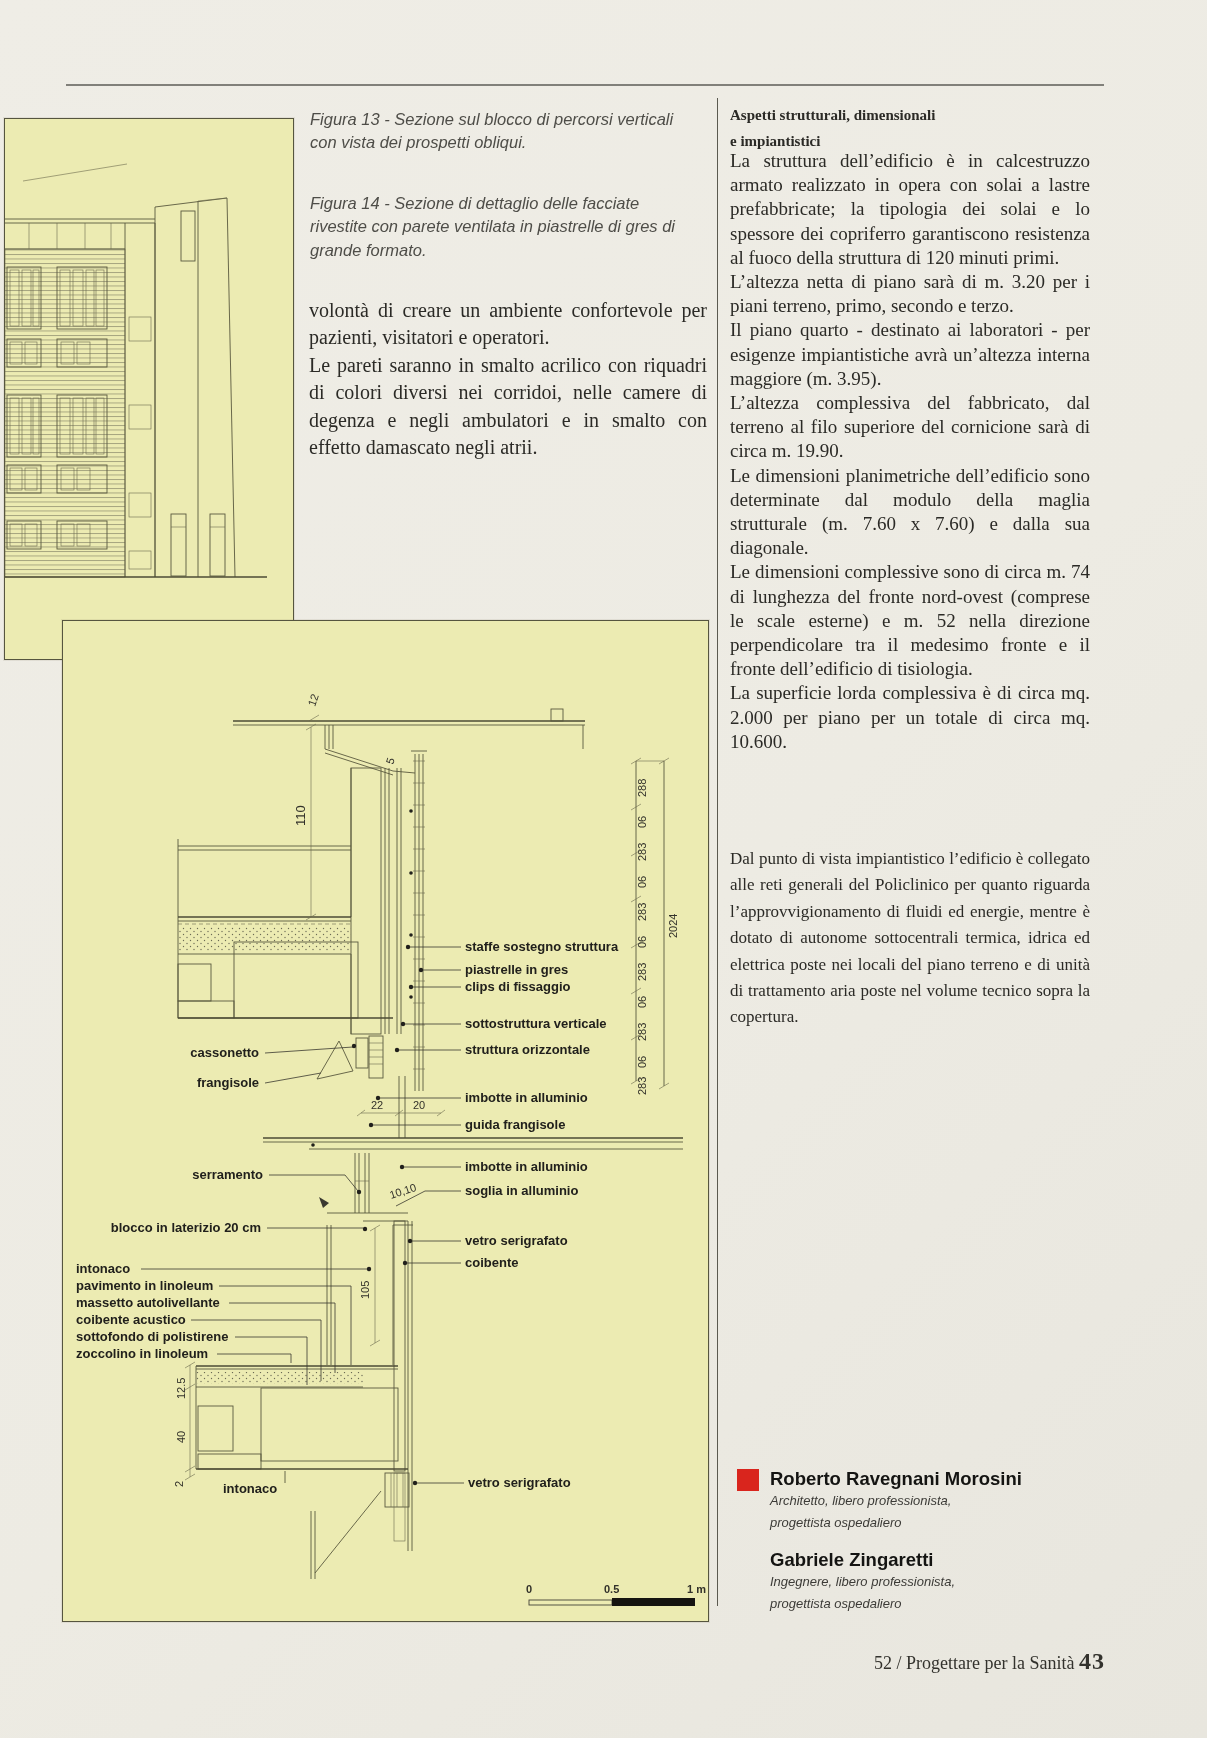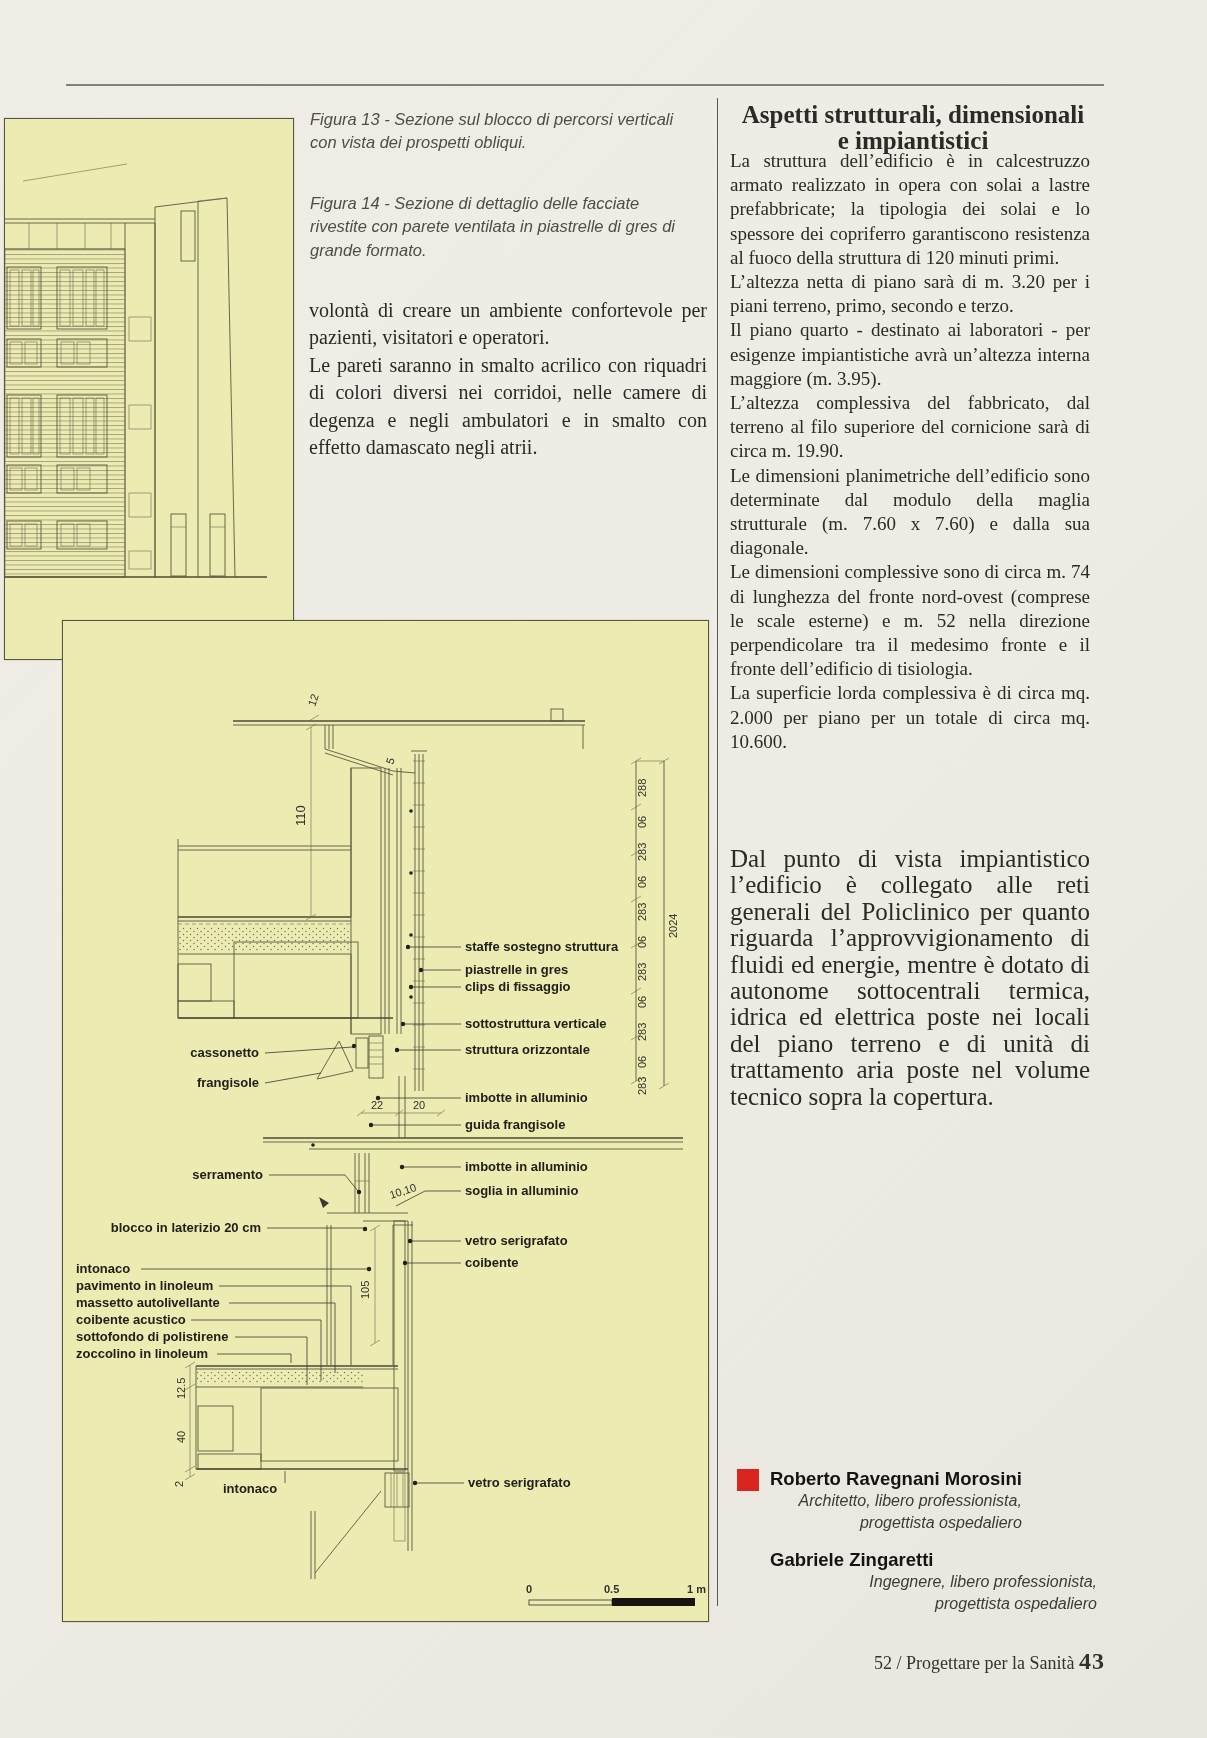--- a/index.html
+++ b/index.html
@@ -16,25 +16,25 @@
     box-shadow:0 0 0 1px rgba(120,118,90,.12);
   }
   .caption{
     font-family:Liberation Sans, sans-serif;font-style:italic;
     font-size:16.5px;line-height:1.42;color:#4e4d48;width:372px;
   }
   .bodytext{font-size:20px;line-height:1.37;text-align:justify;}
   .bodytext p{margin:0;}
   .rc-body{font-size:19px;line-height:24.2px;text-align:justify;}
   .rc-body p{margin:0;}
-  .rc-heading{font-size:25px;font-weight:bold;line-height:26px;text-align:center;}
-  .rc-body2{font-size:25px;line-height:26.4px;text-align:justify;}
+  .rc-heading{font-size:15px;font-weight:bold;line-height:26px;}
+  .rc-body2{font-size:17px;line-height:26.4px;text-align:justify;}
   .authors{font-family:"Liberation Sans",sans-serif;}
   .author-name{font-size:18.5px;font-weight:bold;color:#141412;line-height:22px;}
-  .author-role{font-size:16px;font-style:italic;color:#3c3b37;line-height:21.5px;text-align:right;}
+  .author-role{font-size:13px;font-style:italic;color:#3c3b37;line-height:21.5px;}
   .redsq{width:22px;height:22px;background:#d9251d;}
   .footer{font-size:18px;color:#33322d;}
   .footer b{font-size:24px;letter-spacing:1px;}
   
   svg .ln{stroke:#5a593e;stroke-width:0.9;fill:none;}
   svg .lnt{stroke:#6b6a4e;stroke-width:0.6;fill:none;}
   svg .lnb{stroke:#4c4b35;stroke-width:1.4;fill:none;}
   svg .leader{stroke:#3a3930;stroke-width:0.8;fill:none;}
   svg .lbl{font-family:"Liberation Sans",sans-serif;font-weight:bold;font-size:13px;fill:#21201c;}
   svg .dim{font-family:"Liberation Sans",sans-serif;font-size:11px;fill:#32312a;}

